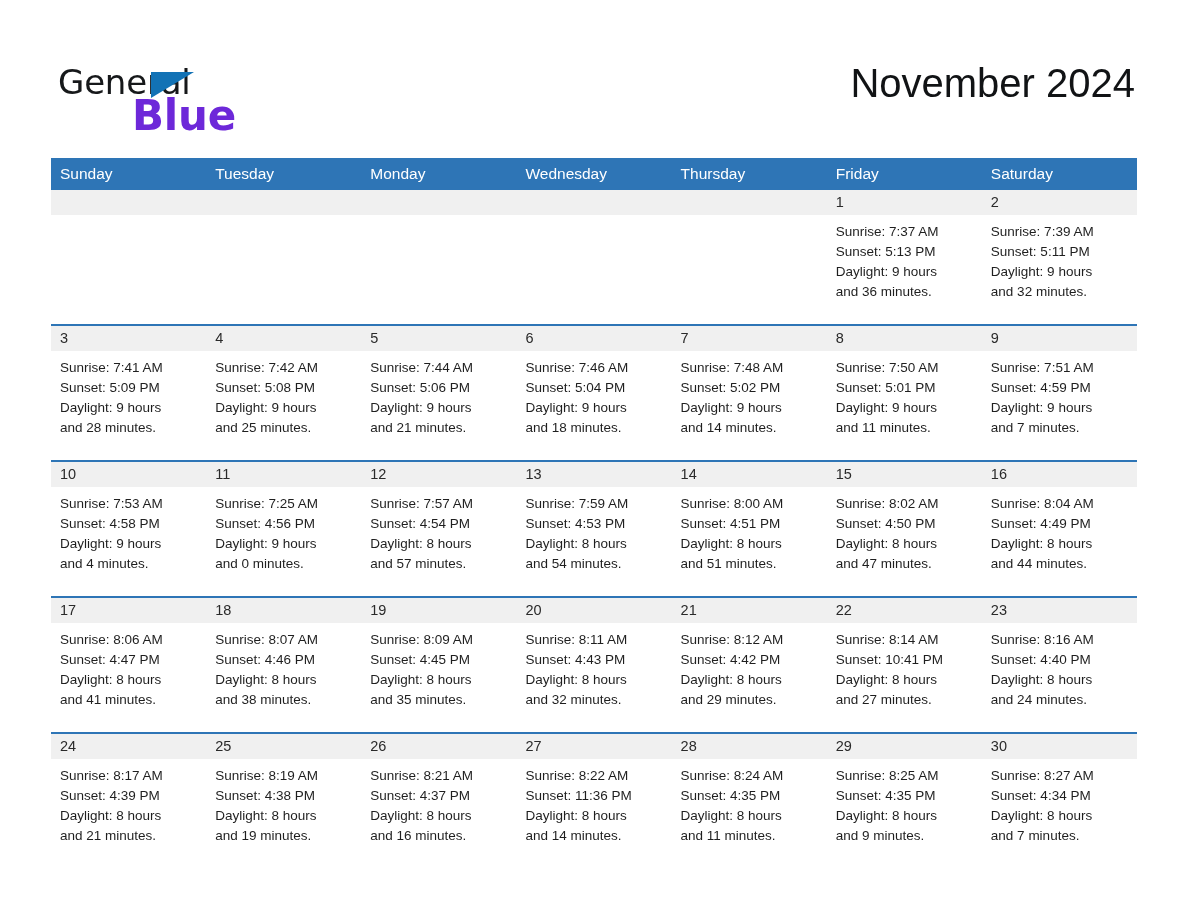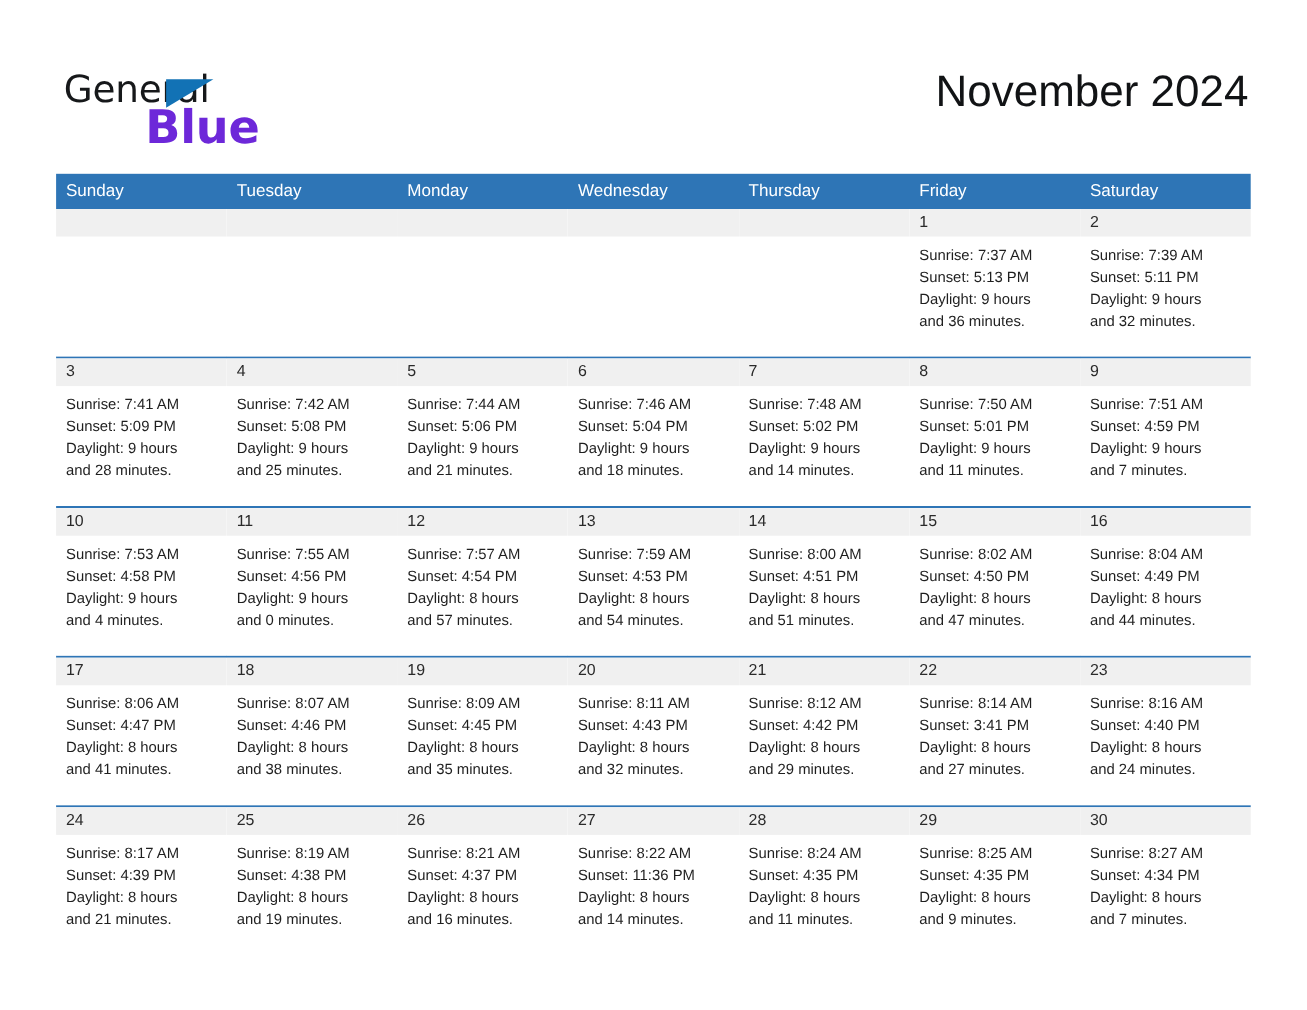--- a/index.html
+++ b/index.html
@@ -288,21 +288,21 @@
             <div class="day-body">
               <div>Sunrise: 7:53 AM</div>
               <div>Sunset: 4:58 PM</div>
               <div>Daylight: 9 hours</div>
               <div>and 4 minutes.</div>
             </div>
           </div>
           <div class="day-cell">
             <div class="daynum-band">11</div>
             <div class="day-body">
-              <div>Sunrise: 7:55 AM</div>
+              <div>Sunrise: 7:25 AM</div>
               <div>Sunset: 4:56 PM</div>
               <div>Daylight: 9 hours</div>
               <div>and 0 minutes.</div>
             </div>
           </div>
           <div class="day-cell">
             <div class="daynum-band">12</div>
             <div class="day-body">
               <div>Sunrise: 7:57 AM</div>
               <div>Sunset: 4:54 PM</div>
@@ -390,21 +390,21 @@
               <div>Sunrise: 8:12 AM</div>
               <div>Sunset: 4:42 PM</div>
               <div>Daylight: 8 hours</div>
               <div>and 29 minutes.</div>
             </div>
           </div>
           <div class="day-cell">
             <div class="daynum-band">22</div>
             <div class="day-body">
               <div>Sunrise: 8:14 AM</div>
-              <div>Sunset: 3:41 PM</div>
+              <div>Sunset: 10:41 PM</div>
               <div>Daylight: 8 hours</div>
               <div>and 27 minutes.</div>
             </div>
           </div>
           <div class="day-cell">
             <div class="daynum-band">23</div>
             <div class="day-body">
               <div>Sunrise: 8:16 AM</div>
               <div>Sunset: 4:40 PM</div>
               <div>Daylight: 8 hours</div>

